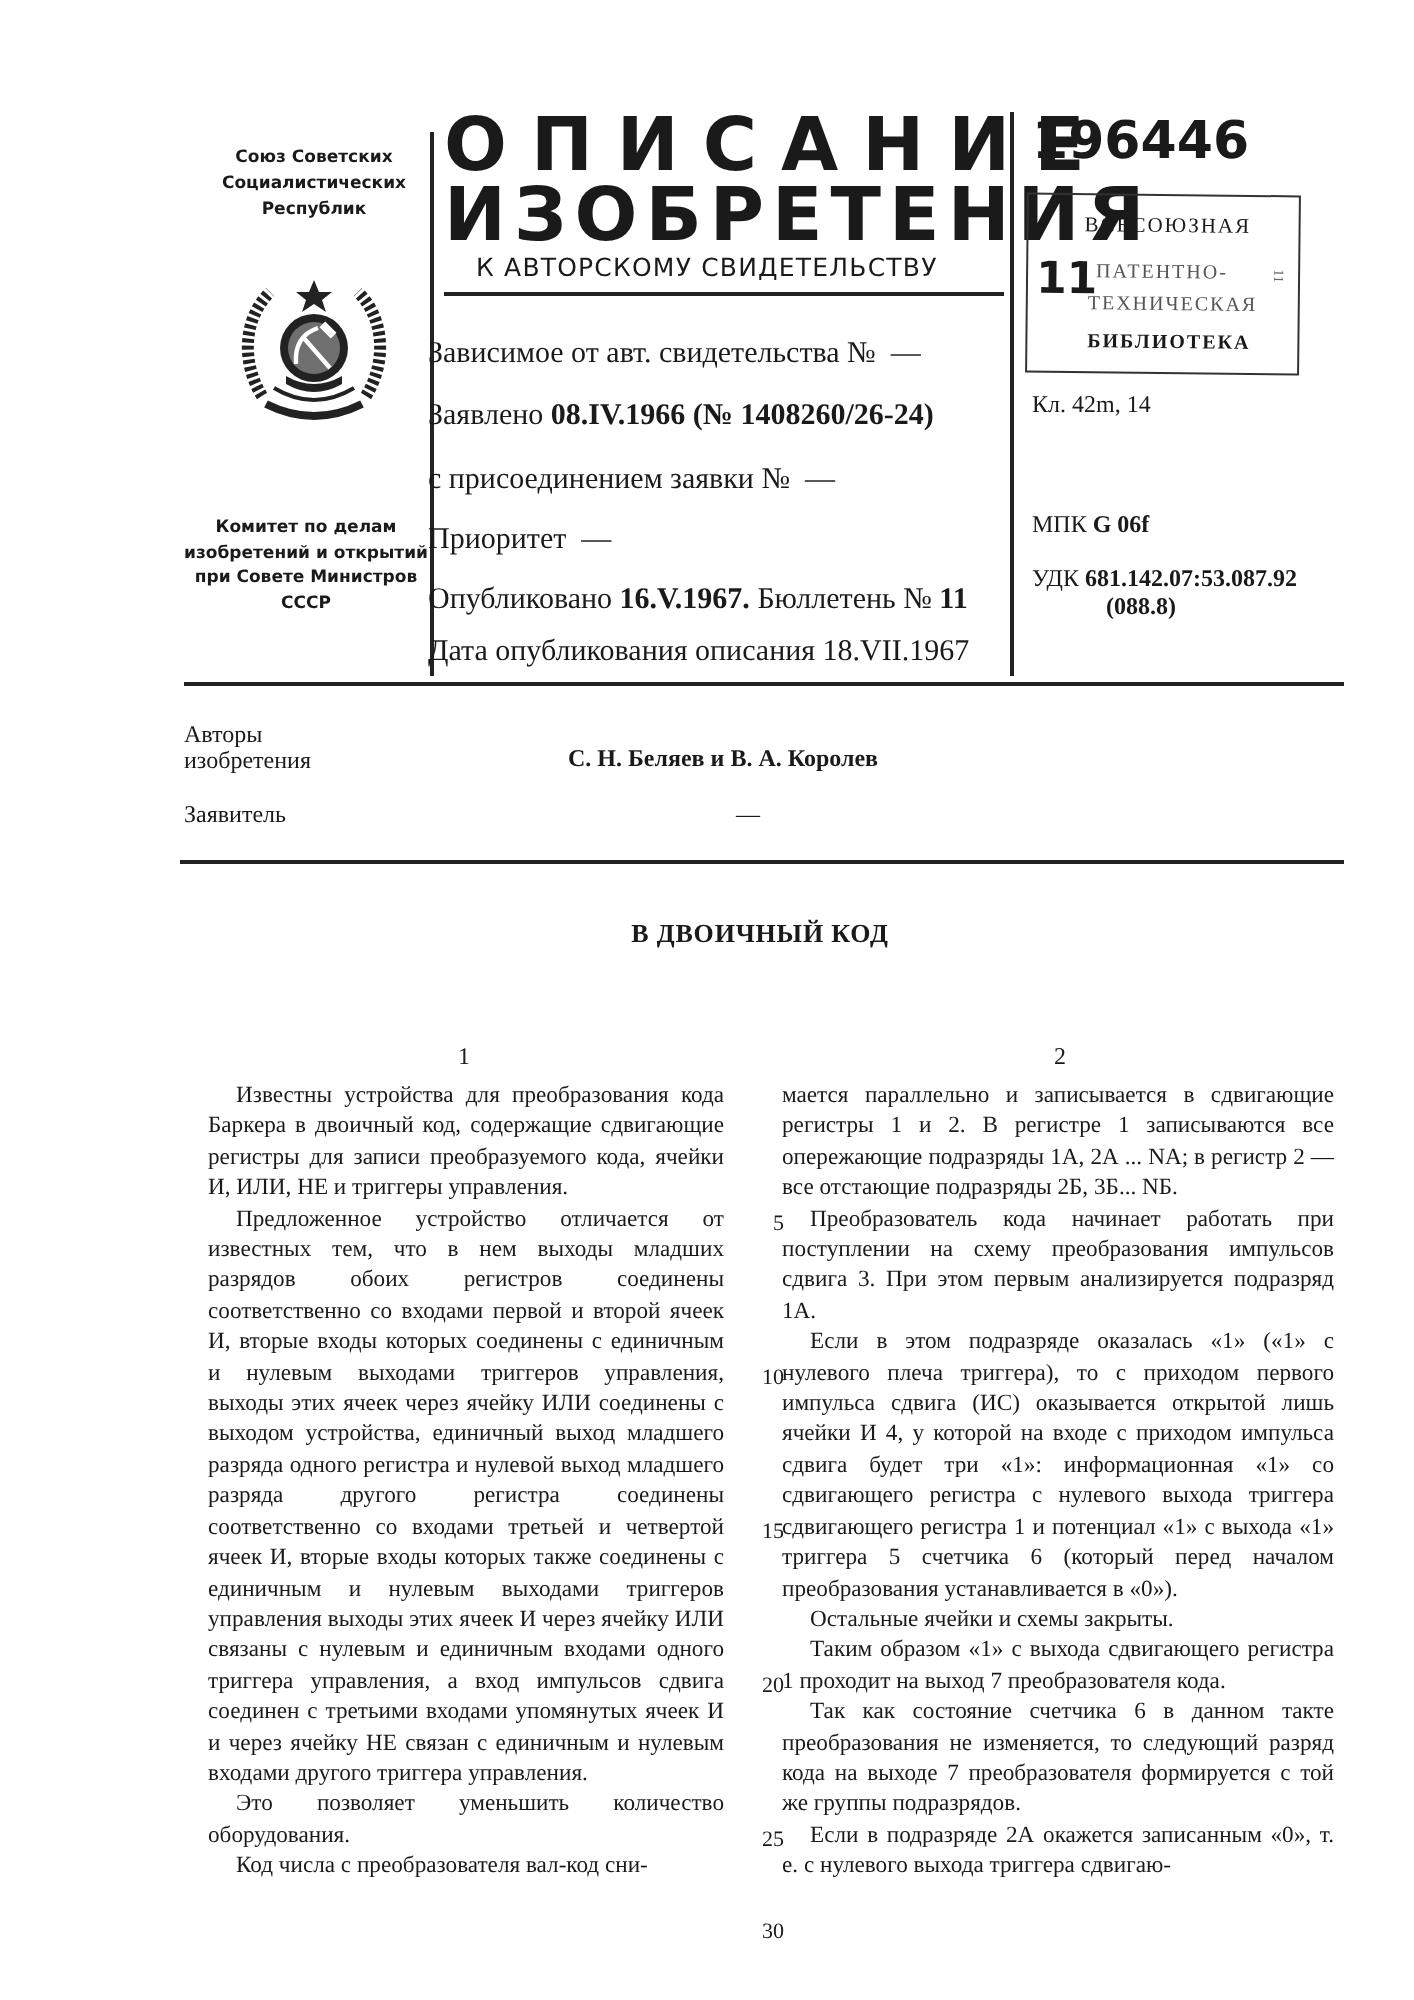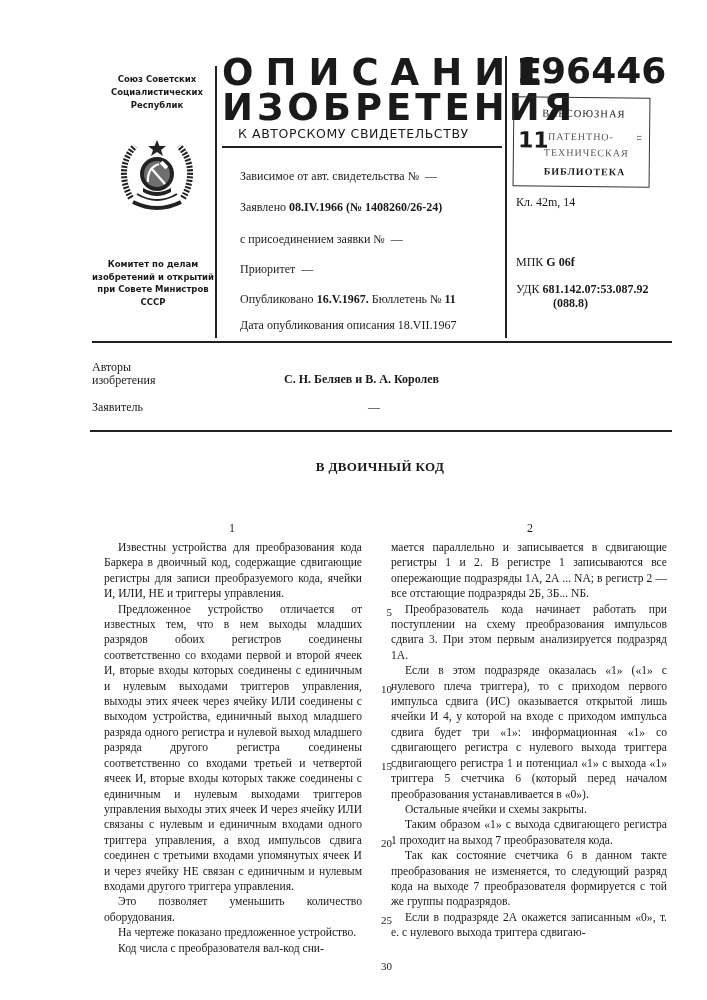--- a/index.html
+++ b/index.html
@@ -17,25 +17,25 @@
   #vrule-left{left:215px;top:66px;width:1.5px;height:272px;background:#222;}
   #vrule-right{left:505px;top:56px;width:1.5px;height:282px;background:#222;}
 
   
   #title1{left:222px;top:55px;width:282px;font-size:37px;font-weight:bold;letter-spacing:12px;line-height:36px;white-space:nowrap;}
   #title2{left:222px;top:90px;width:282px;font-size:37px;font-weight:bold;letter-spacing:4px;line-height:36px;white-space:nowrap;}
   #title3{left:238px;top:126px;font-size:12.5px;font-weight:normal;letter-spacing:0.6px;white-space:nowrap;}
   #title-rule{left:222px;top:146px;width:280px;height:1.5px;background:#222;}
 
   
-  .bib{left:240px;font-size:12px;white-space:nowrap;}
+  .bib{left:214px;font-size:15px;white-space:nowrap;}
   .bib b{font-weight:bold;}
 
   
-  #patent-number{left:516px;top:52px;font-size:36px;font-weight:bold;letter-spacing:0px;line-height:38px;}
+  #patent-number{left:516px;top:52px;font-size:26px;font-weight:bold;letter-spacing:0px;line-height:38px;}
   #stamp{left:513px;top:97px;width:135px;height:88px;border:1.5px solid #333;transform:rotate(0.6deg);}
   #stamp .num{position:absolute;left:4px;top:30px;font-size:22px;font-weight:bold;font-family:"DejaVu Sans","Liberation Sans",sans-serif;}
   #stamp .l1{position:absolute;left:28px;top:10px;font-size:10.5px;letter-spacing:1px;}
   #stamp .l2{position:absolute;left:34px;top:33px;font-size:10px;letter-spacing:1px;color:#555;}
   #stamp .l3{position:absolute;left:30px;top:49px;font-size:10px;letter-spacing:1px;color:#555;}
   #stamp .l4{position:absolute;left:30px;top:68px;font-size:10px;font-weight:bold;letter-spacing:1px;}
   #stamp .side{position:absolute;right:6px;top:36px;font-size:7px;writing-mode:vertical-rl;color:#666;}
 
   .cls{left:516px;font-size:12px;white-space:nowrap;}
 
@@ -165,21 +165,20 @@
   <div>В ДВОИЧНЫЙ КОД</div>
 </div>
 
 <div class="abs colnum serif" style="left:229px">1</div>
 <div class="abs colnum serif" style="left:527px">2</div>
 
 <div id="col1" class="abs col serif">
   <p>Известны устройства для преобразования кода Баркера в двоичный код, содержащие сдвигающие регистры для записи преобразуемого кода, ячейки И, ИЛИ, НЕ и триггеры управления.</p>
   <p>Предложенное устройство отличается от известных тем, что в нем выходы младших разрядов обоих регистров соединены соответственно со входами первой и второй ячеек И, вторые входы которых соединены с единичным и нулевым выходами триггеров управления, выходы этих ячеек через ячейку ИЛИ соединены с выходом устройства, единичный выход младшего разряда одного регистра и нулевой выход младшего разряда другого регистра соединены соответственно со входами третьей и четвертой ячеек И, вторые входы которых также соединены с единичным и нулевым выходами триггеров управления выходы этих ячеек И через ячейку ИЛИ связаны с нулевым и единичным входами одного триггера управления, а вход импульсов сдвига соединен с третьими входами упомянутых ячеек И и через ячейку НЕ связан с единичным и нулевым входами другого триггера управления.</p>
   <p>Это позволяет уменьшить количество оборудования.</p>
-  <p>На чертеже показано предложенное устройство.</p>
   <p>Код числа с преобразователя вал-код сни-</p>
 </div>
 
 <div class="abs gutter serif" style="top:606px">5</div>
 <div class="abs gutter serif" style="top:683px">10</div>
 <div class="abs gutter serif" style="top:760px">15</div>
 <div class="abs gutter serif" style="top:837px">20</div>
 <div class="abs gutter serif" style="top:914px">25</div>
 <div class="abs gutter serif" style="top:960px">30</div>
 

